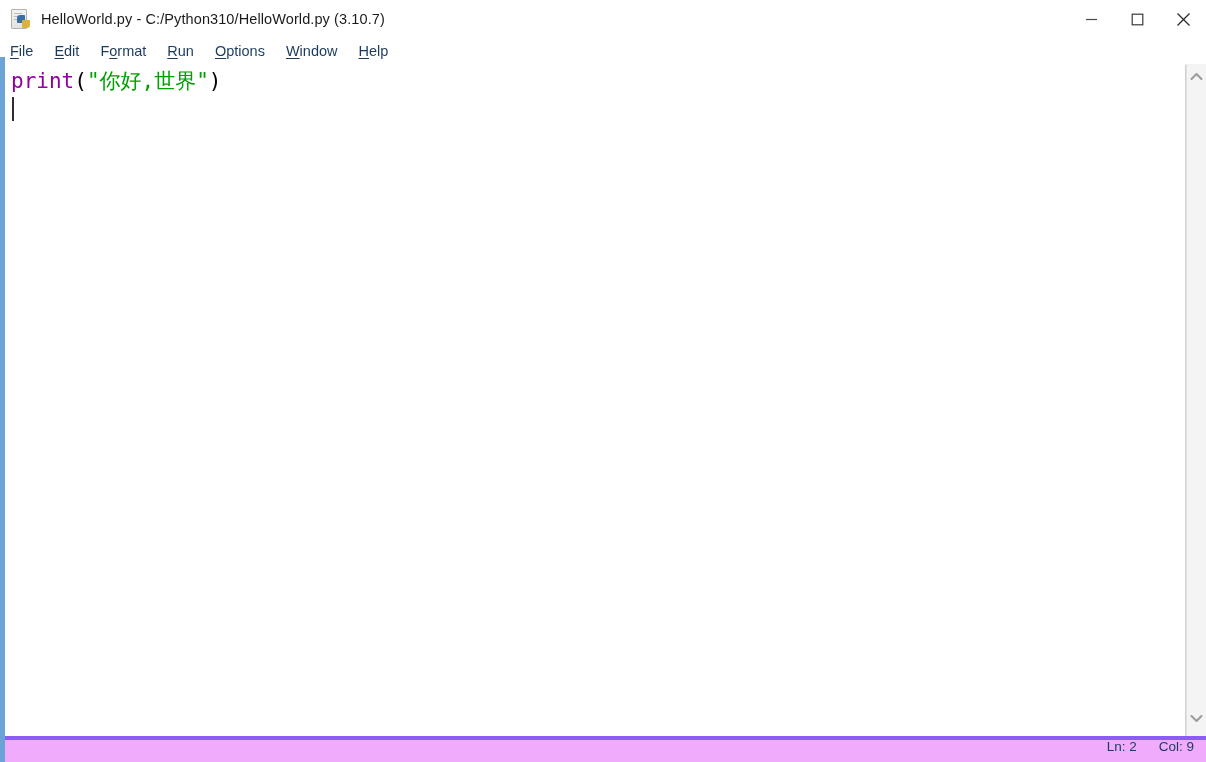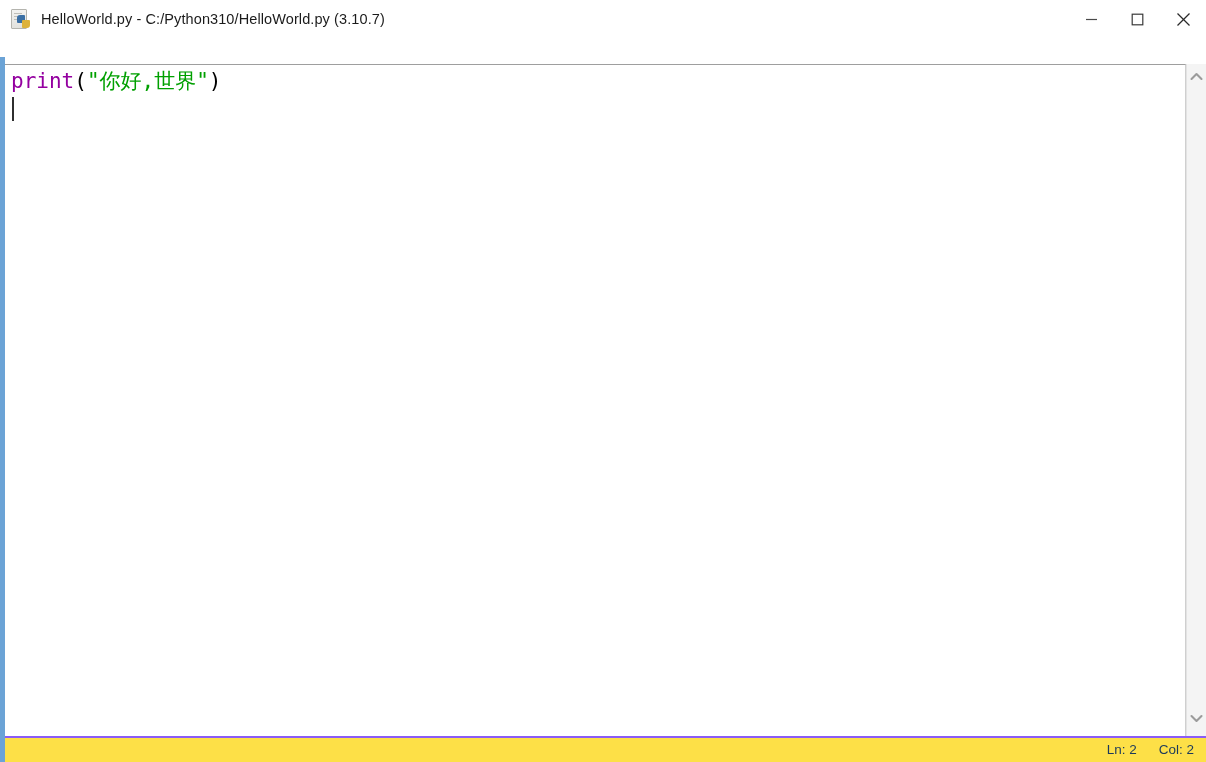--- a/index.html
+++ b/index.html
@@ -216,25 +216,24 @@
     background: #f4f4f4;
   }
 
   
   .statusbar {
     position: absolute;
     left: 0;
     bottom: 0;
     width: 1206px;
     height: 26px;
-    background: #fde047;
-    border-top: 2px solid #8b5cf6;
-    box-sizing: border-box;
-    display: flex;
-    align-items: center;
+    background: #f0abfc;
+    border-top: 4px solid #8b5cf6;
+    box-sizing: border-box;
+    display: flex;
     justify-content: flex-end;
     z-index: 5;
   }
   .status-cell {
     font-size: 13.5px;
     color: #1b3a5c;
     white-space: nowrap;
     line-height: 1;
   }
   .status-ln  { margin-right: 22px; }
@@ -269,20 +268,29 @@
       </div>
       <div class="win-btn">
         <svg width="15" height="15" viewBox="0 0 15 15" aria-hidden="true">
           <line x1="1.5" y1="1.5" x2="13.5" y2="13.5" stroke="#2a2a2a" stroke-width="1.2"></line>
           <line x1="13.5" y1="1.5" x2="1.5" y2="13.5" stroke="#2a2a2a" stroke-width="1.2"></line>
         </svg>
       </div>
     </div>
   </div>
 
+  <div class="menubar">
+    <div class="menu-item"><span class="mn">F</span>ile</div>
+    <div class="menu-item"><span class="mn">E</span>dit</div>
+    <div class="menu-item">F<span class="mn">o</span>rmat</div>
+    <div class="menu-item"><span class="mn">R</span>un</div>
+    <div class="menu-item"><span class="mn">O</span>ptions</div>
+    <div class="menu-item"><span class="mn">W</span>indow</div>
+    <div class="menu-item"><span class="mn">H</span>elp</div>
+  </div>
 
   <div class="editor-frame">
     <div class="code-area"><span class="tok-builtin">print</span><span class="tok-punct">(</span><span class="tok-string">"你好,世界"</span><span class="tok-punct">)</span>
 <span class="caret"></span></div>
   </div>
 
   <div class="vscroll">
     <div class="vscroll-arrow up">
       <svg width="13" height="9" viewBox="0 0 13 9" aria-hidden="true">
         <polyline points="1.5,7 6.5,2 11.5,7" fill="none" stroke="#9b9b9b" stroke-width="2.1" stroke-linecap="round" stroke-linejoin="round"></polyline>
@@ -291,16 +299,16 @@
     <div class="vscroll-thumb"></div>
     <div class="vscroll-arrow down">
       <svg width="13" height="9" viewBox="0 0 13 9" aria-hidden="true">
         <polyline points="1.5,2 6.5,7 11.5,2" fill="none" stroke="#9b9b9b" stroke-width="2.1" stroke-linecap="round" stroke-linejoin="round"></polyline>
       </svg>
     </div>
   </div>
 
   <div class="statusbar">
     <div class="status-cell status-ln">Ln: 2</div>
-    <div class="status-cell status-col">Col: 2</div>
+    <div class="status-cell status-col">Col: 9</div>
   </div>
 
 </div>
 
 </body></html>

